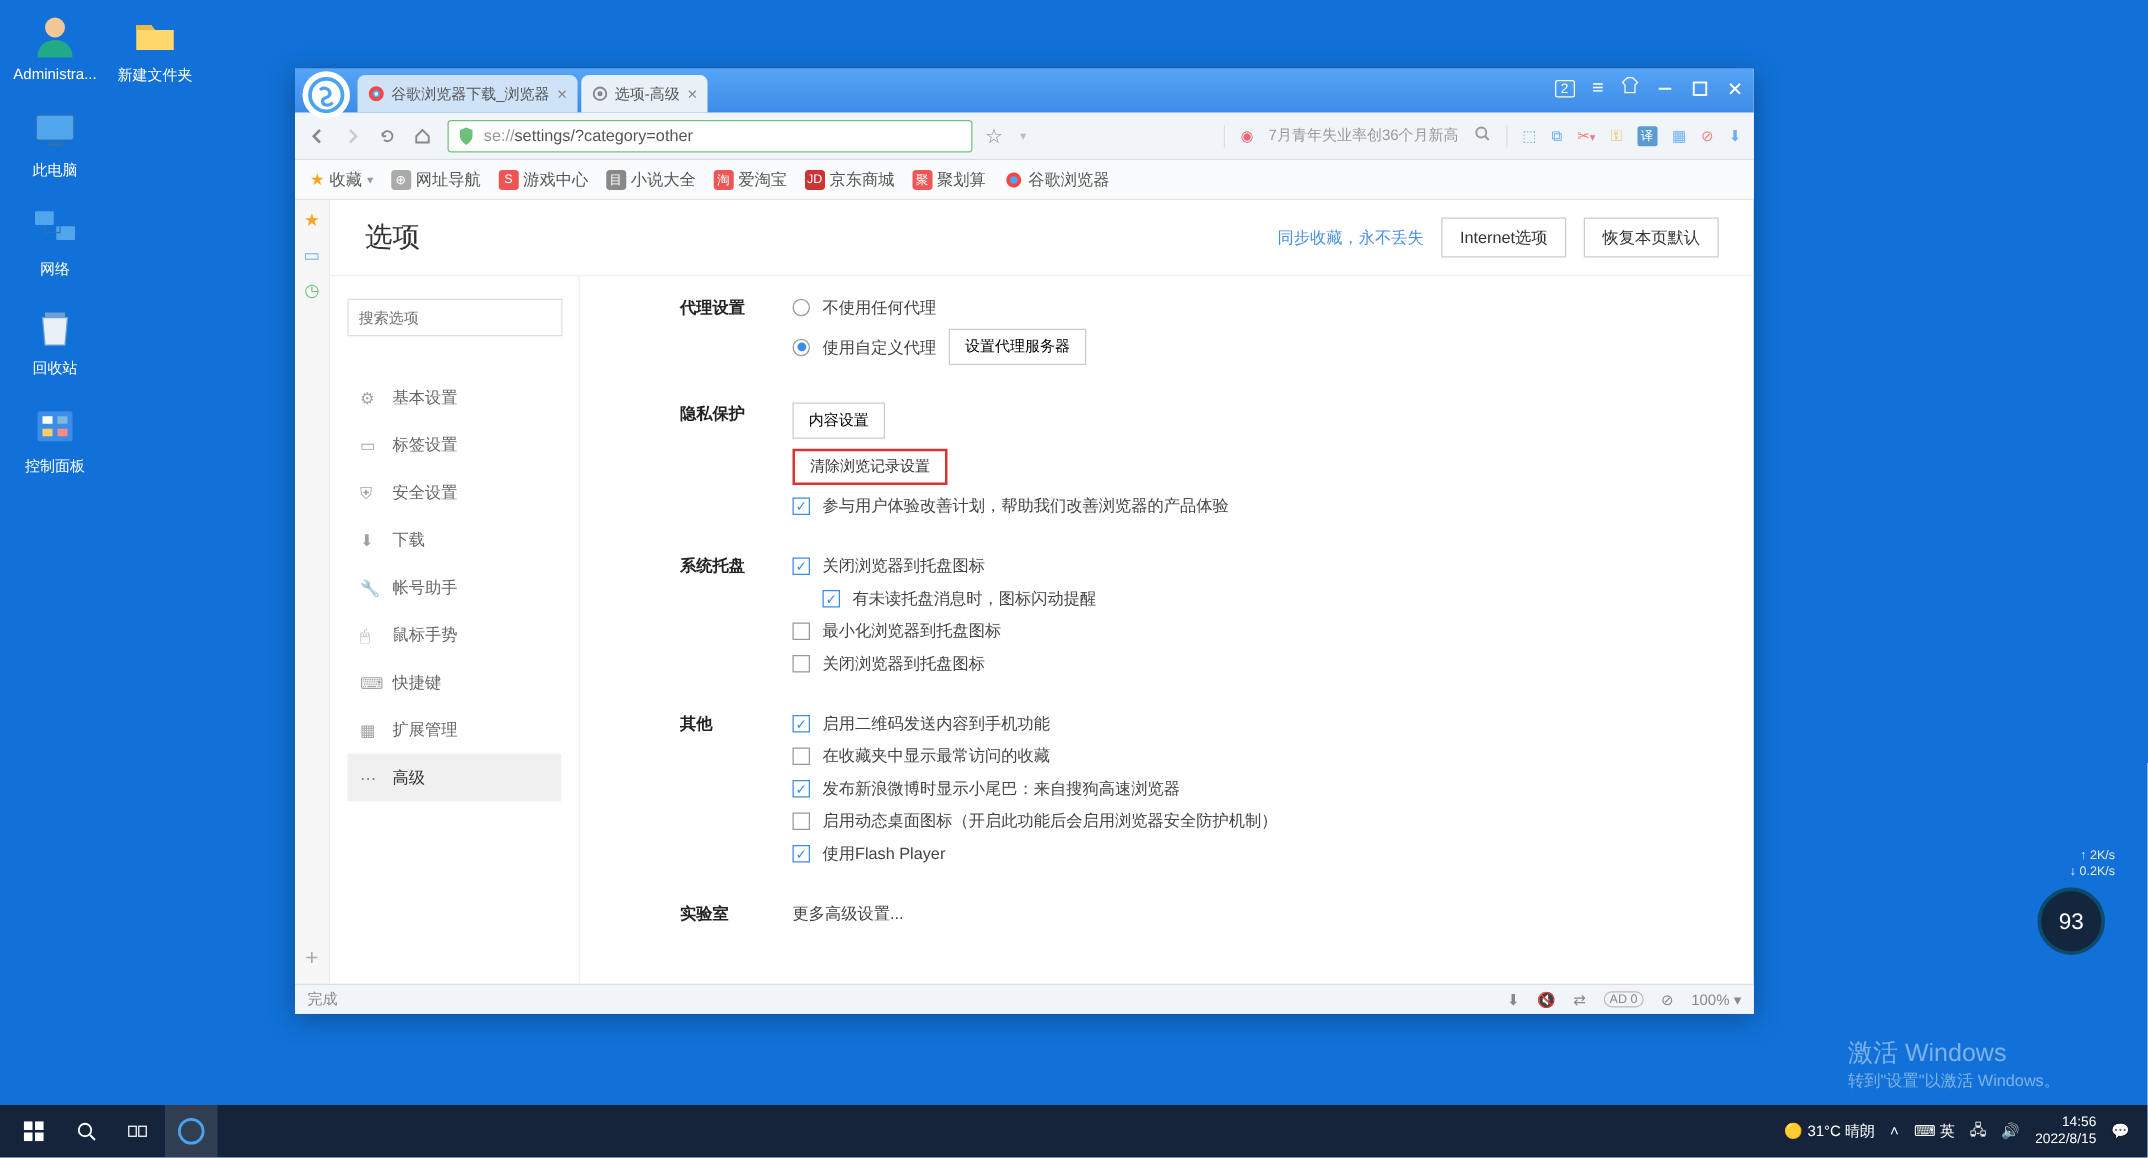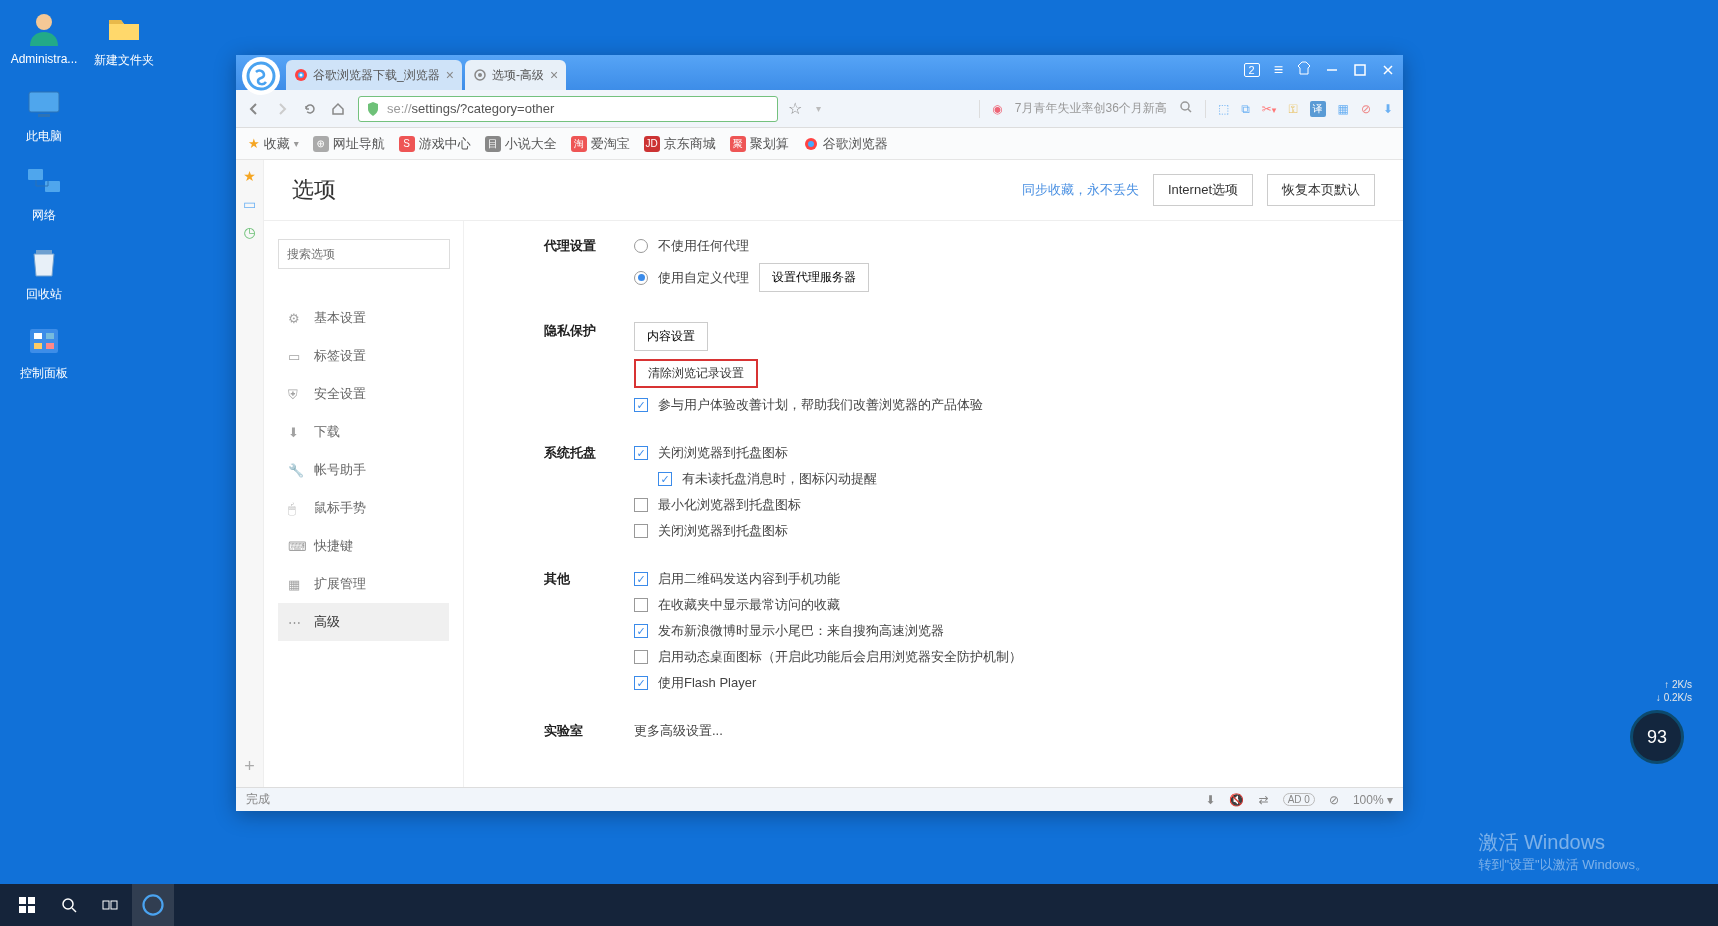--- a/index.html
+++ b/index.html
@@ -481,13 +481,25 @@
       <svg width="18" height="14" viewBox="0 0 18 14">
         <rect x="1" y="3" width="6" height="8" stroke="#fff" fill="none"></rect>
         <rect x="9" y="3" width="6" height="8" stroke="#fff" fill="none"></rect>
       </svg>
     </div>
   <div class="tbtn" style="background:rgba(255,255,255,.12)">
       <svg width="22" height="22" viewBox="0 0 30 30">
         <circle cx="15" cy="15" r="13" fill="none" stroke="#4aa3f0" stroke-width="3"></circle>
       </svg>
     </div>
+  <div class="tray">
+    <span>🟡 <span>31°C 晴朗</span></span>
+    <span>˄</span>
+    <span>⌨ <span>英</span></span>
+    <span>🖧</span>
+    <span>🔊</span>
+    <div class="clock">
+      <div>14:56</div>
+      <div>2022/8/15</div>
+    </div>
+    <span>💬</span>
+  </div>
 </div>
 
 </body></html>

